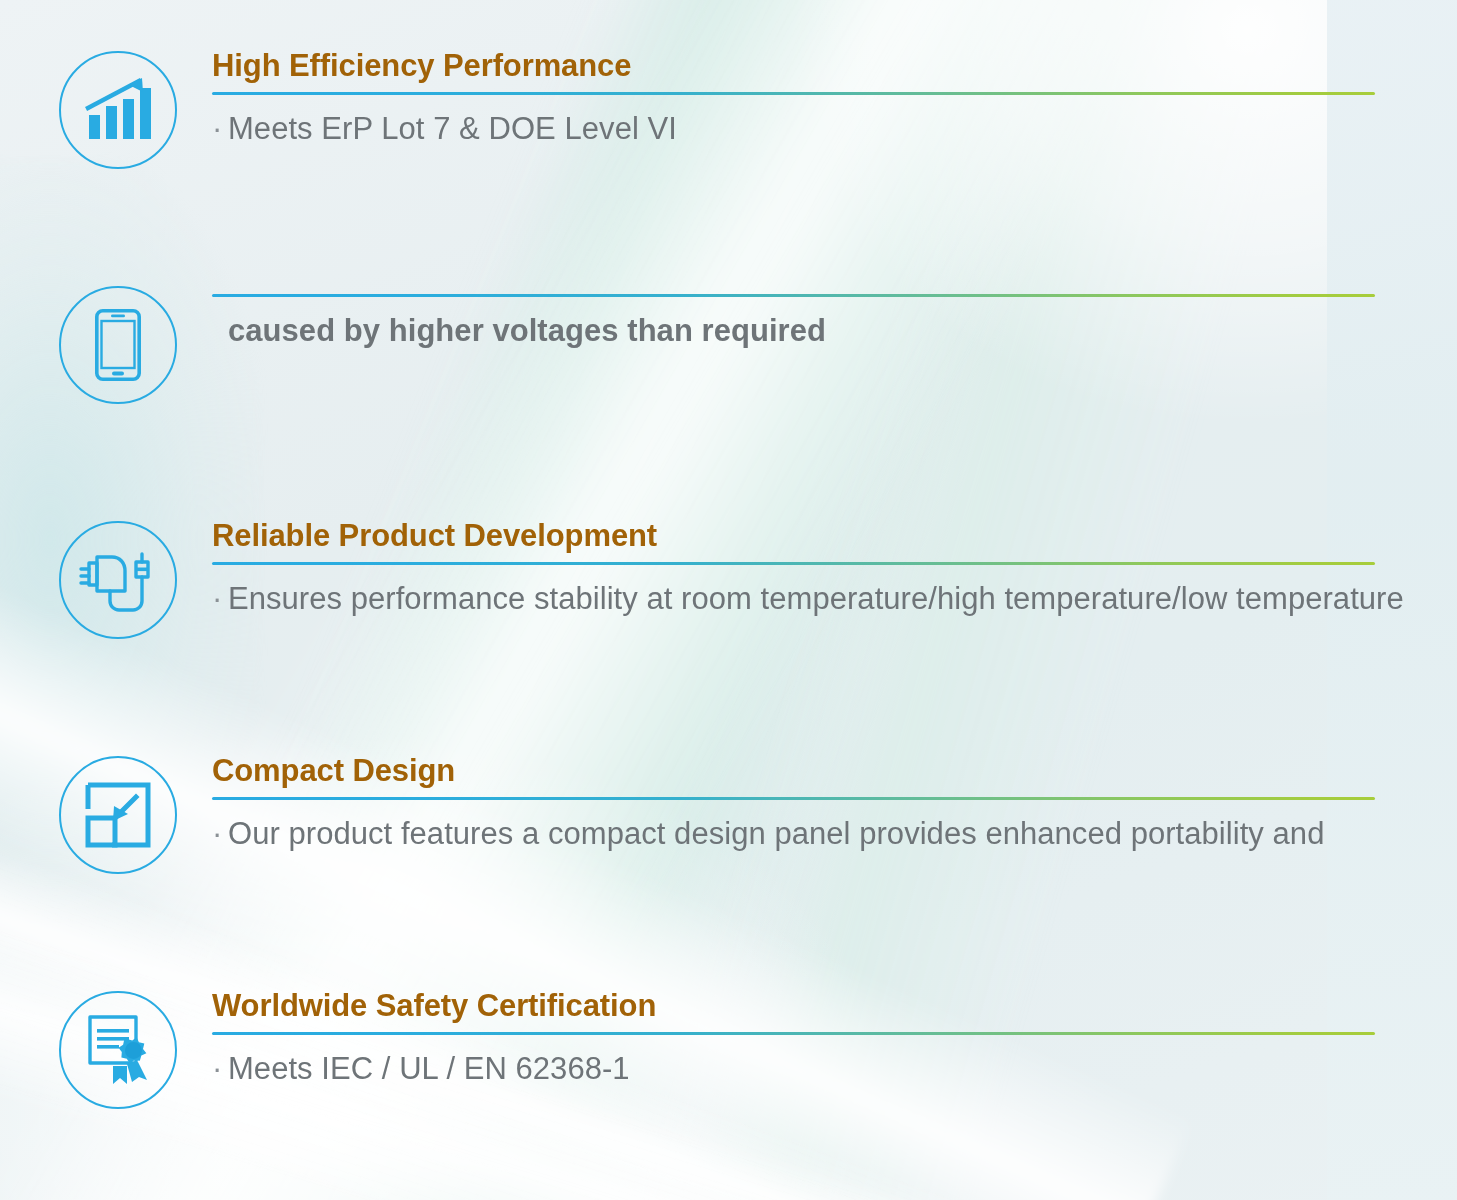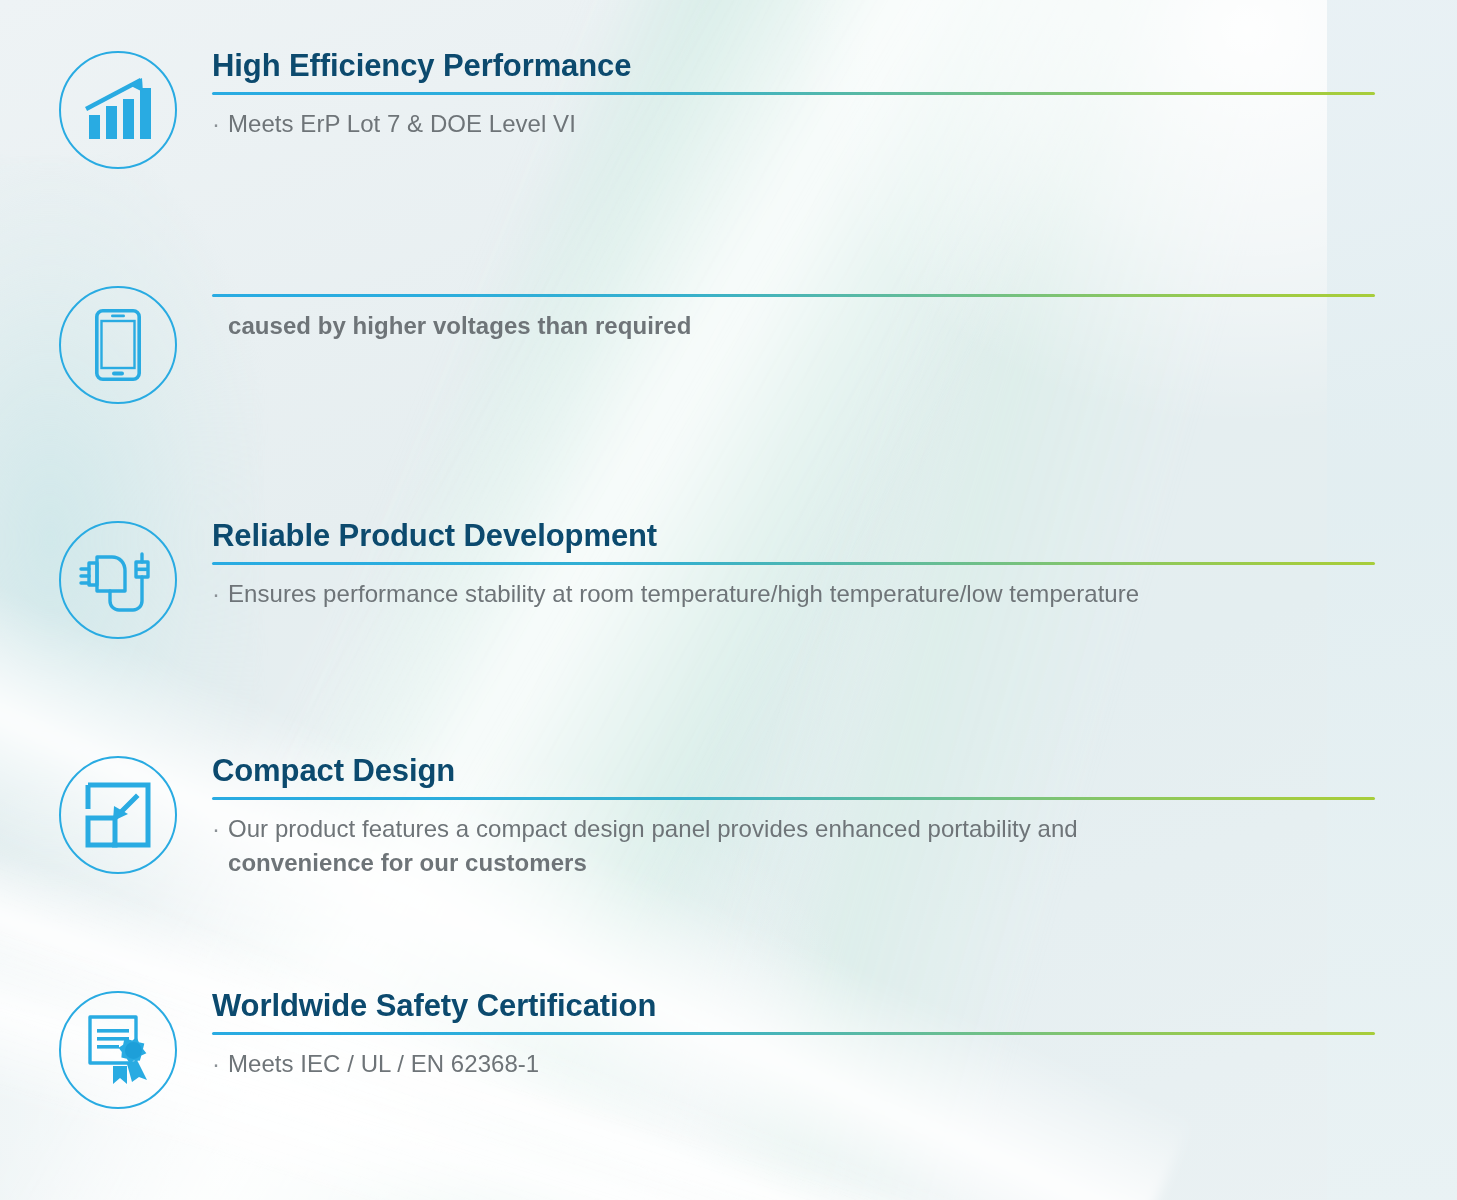--- a/index.html
+++ b/index.html
@@ -172,21 +172,21 @@
   .icon-circle svg { display: block; }
 
   .feature-body {
     position: absolute;
     left: 212px;
     top: 0;
     width: 1165px;
   }
 
   .feature-title {
-    color: #0c4a6e;
+    color: #a16207;
     font-size: 31px;
     font-weight: bold;
     line-height: 1.05;
     letter-spacing: -0.1px;
     white-space: nowrap;
   }
 
   .divider {
     width: 1163px;
     height: 3px;
@@ -201,21 +201,21 @@
         #a7cd3b 100%);
     border-radius: 2px;
   }
 
   .bullets {
     margin-top: 12px;
   }
 
   .bullet-line {
     color: #6e7478;
-    font-size: 24px;
+    font-size: 31px;
     line-height: 1.42;
     white-space: nowrap;
     letter-spacing: 0.05px;
   }
 
   .bullet-line .dot {
     display: inline-block;
     width: 16px;
     color: #8b9196;
   }
@@ -340,21 +340,20 @@
         </svg>
       </div>
     </div>
     <div class="feature-body">
       <div class="feature-title">Compact Design</div>
       <div class="divider"></div>
       <div class="bullets">
         <div class="bullet-line">
           <span class="dot">·</span><span>Our product features a compact design panel provides enhanced portability and</span>
         </div>
-        <div class="bullet-line bullet-cont">convenience for our customers</div>
       </div>
     </div>
   </div>
 
   <div class="feature-row" style="top:990px;">
     <div class="icon-wrap">
       <div class="icon-circle">
         <svg width="70" height="72" viewBox="0 0 70 72" aria-hidden="true">
           <g fill="none" stroke="#29abe2" stroke-width="3.4" stroke-linejoin="round">
             <path d="M7 3 H53 V49 H7 Z"></path>

